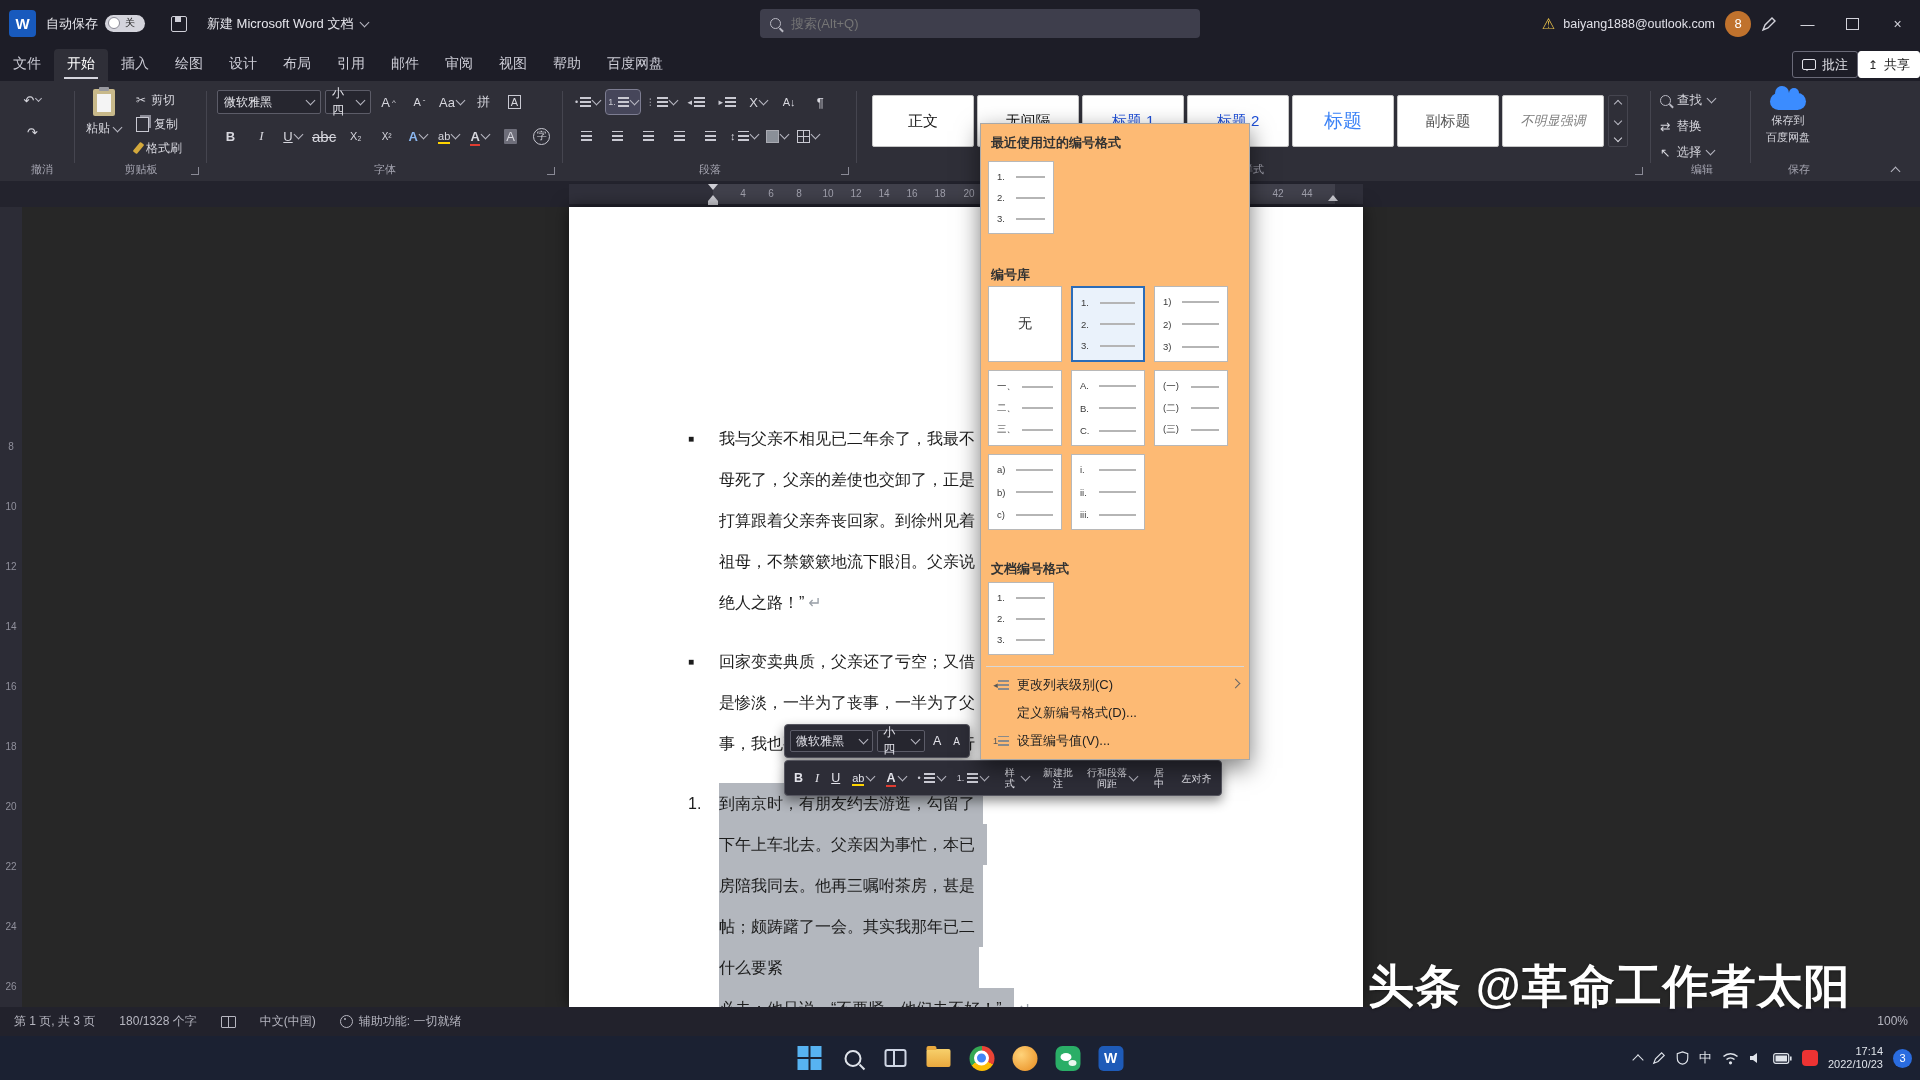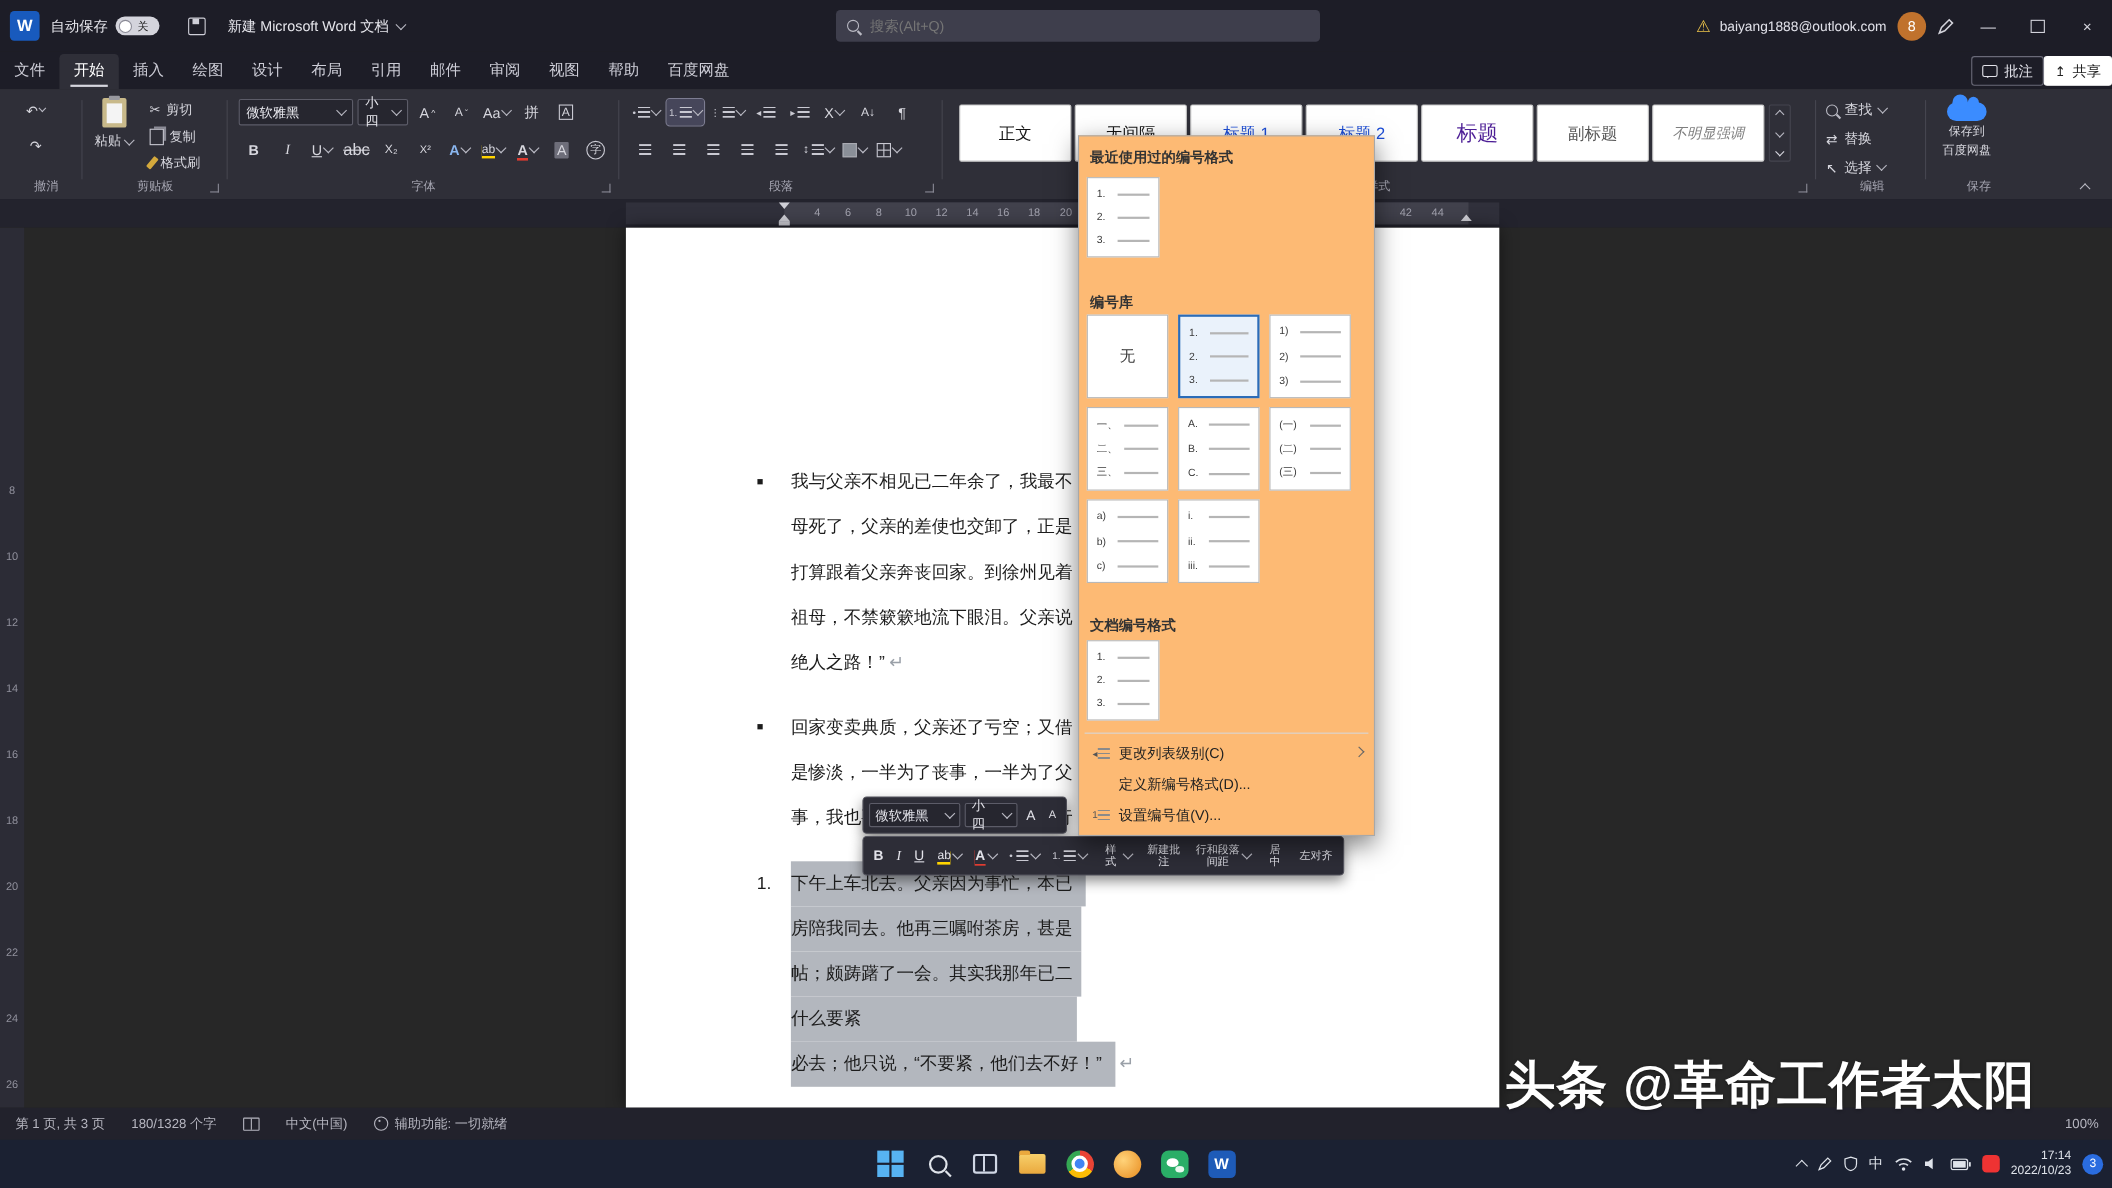--- a/index.html
+++ b/index.html
@@ -1,21 +1,21 @@
 <!DOCTYPE html>
 <html><head>
 <meta charset="utf-8">
 <style>
   html,body{margin:0;padding:0;background:#111;}
   #s{position:relative;width:1920px;height:1080px;overflow:hidden;background:#272727;font-family:"Liberation Sans",sans-serif;-webkit-font-smoothing:antialiased;}
   .a{position:absolute;}
   
   #tb{left:0;top:0;width:1920px;height:47px;background:#1d1d27;display:flex;align-items:center;color:#e6e6ec;font-size:13px;}
   .wlogo{width:27px;height:27px;margin:0 10px 0 9px;background:#185abd;border-radius:4px;display:flex;align-items:center;justify-content:center;color:#fff;font-weight:bold;font-size:15px;}
-  .as{display:flex;align-items:center;gap:7px;margin-right:14px;}
+  .as{display:flex;gap:7px;margin-right:14px;}
   .tgl{width:40px;height:17px;border-radius:9px;background:#d4d4dc;display:flex;align-items:center;padding:0 3px;gap:5px;box-sizing:border-box;}
   .knob{width:12px;height:12px;border-radius:50%;background:#fff;border:1px solid #8a8a96;box-sizing:border-box;}
   .tglt{font-size:10px;color:#222;}
   .flp{width:14px;height:14px;border:1.5px solid #cfcfd8;border-radius:2px;position:relative;margin:0 12px;}
   .flp:after{content:"";position:absolute;left:3px;top:0;width:6px;height:5px;background:#cfcfd8;}
   .doct{display:flex;align-items:center;gap:8px;margin-left:8px;white-space:nowrap;}
   .cv{width:6px;height:6px;border-right:1.4px solid #b9b9c3;border-bottom:1.4px solid #b9b9c3;transform:rotate(45deg);display:inline-block;margin-top:-3px;flex:none;}
   .cvu{transform:rotate(-135deg);margin-top:3px;}
   .cvr{transform:rotate(-45deg);}
   #sbox{left:760px;top:9px;width:440px;height:29px;background:#3e3e4c;border-radius:4px;display:flex;align-items:center;padding:0 10px;gap:8px;box-sizing:border-box;}
@@ -58,21 +58,21 @@
   .ul3{box-shadow:0 2px 0 #ffd400;}
   .ulr{box-shadow:0 2px 0 #e03c31;}
   .shdA{background:#6e6e7a;padding:0 2px;border-radius:1px;}
   .encl{border:1px solid #c9c9d2;border-radius:50%;font-size:10px;width:15px;height:15px;display:flex;align-items:center;justify-content:center;}
   .bars{display:inline-block;width:11px;height:10px;background:repeating-linear-gradient(#c9c9d2 0 1.5px,transparent 1.5px 4.2px);}
   .pre{font-size:9px;color:#c9c9d2;}
   .shsq{width:13px;height:13px;background:#8a8f98;border:1px solid #a9aab2;box-sizing:border-box;}
   .brsq{width:13px;height:13px;border:1px solid #c9c9d2;background:linear-gradient(#c9c9d2,#c9c9d2) center/100% 1px no-repeat,linear-gradient(#c9c9d2,#c9c9d2) center/1px 100% no-repeat;box-sizing:border-box;}
   .sc{position:absolute;top:14px;width:100px;height:50px;background:#fff;border:1px solid #c6c6c6;border-radius:2px;display:flex;align-items:center;justify-content:center;font-size:15px;color:#141414;}
   .sc.h12{color:#1d4ed8;}
-  .sc.tt{font-size:19px;color:#4c1d95;}
+  .sc.tt{font-size:19px;color:#3b82f6;}
   .sc.sub{color:#555;}
   .sc.emp{font-style:italic;color:#7e7e7e;font-size:13px;}
   .scroll3{position:absolute;top:14px;width:18px;height:50px;display:flex;flex-direction:column;border:1px solid #45454f;border-radius:2px;}
   .scroll3 div{flex:1;display:flex;align-items:center;justify-content:center;}
   .cvs{width:5px;height:5px;border-right:1.3px solid #b9b9c3;border-bottom:1.3px solid #b9b9c3;}
   .edrow{position:absolute;left:4px;display:flex;align-items:center;gap:6px;height:22px;font-size:12.5px;}
   .cloud{width:36px;height:17px;background:#3b8cff;border-radius:9px;position:relative;}
   .cloud:before{content:"";position:absolute;left:5px;top:-7px;width:14px;height:14px;border-radius:50%;background:#3b8cff;}
   .cloud:after{content:"";position:absolute;right:7px;top:-5px;width:10px;height:10px;border-radius:50%;background:#3b8cff;}
   
@@ -490,20 +490,21 @@
 
       <div class="para" style="top:434px">
         <span class="pmkr sq">■</span>
         <div class="dl">回家变卖典质，父亲还了亏空；又借</div>
         <div class="dl">是惨淡，一半为了丧事，一半为了父</div>
         <div class="dl">事，我也要回北京念书，我们便同行</div>
       </div>
 
       <div class="para" style="top:576px">
         <span class="pmkr">1.</span>
+        <div class="dl"><span class="sl" style="padding-right:8px">到南京时，有朋友约去游逛，勾留了</span></div>
         <div class="dl"><span class="sl" style="padding-right:12px">下午上车北去。父亲因为事忙，本已</span></div>
         <div class="dl"><span class="sl" style="padding-right:8px">房陪我同去。他再三嘱咐茶房，甚是</span></div>
         <div class="dl"><span class="sl" style="padding-right:8px">帖；颇踌躇了一会。其实我那年已二</span></div>
         <div class="dl"><span class="sl" style="padding-right:196px">什么要紧</span></div>
         <div class="dl"><span class="sl" style="padding-right:12px">必去；他只说，“不要紧，他们去不好！”</span><span class="pmark">↵</span></div>
       </div>
 
       <div class="para" style="top:840px;left:120px">
         <div class="dl">我们过了江，进了车站。我买票，他忙着照看行李。行李太多了，得向脚夫行</div>
 

